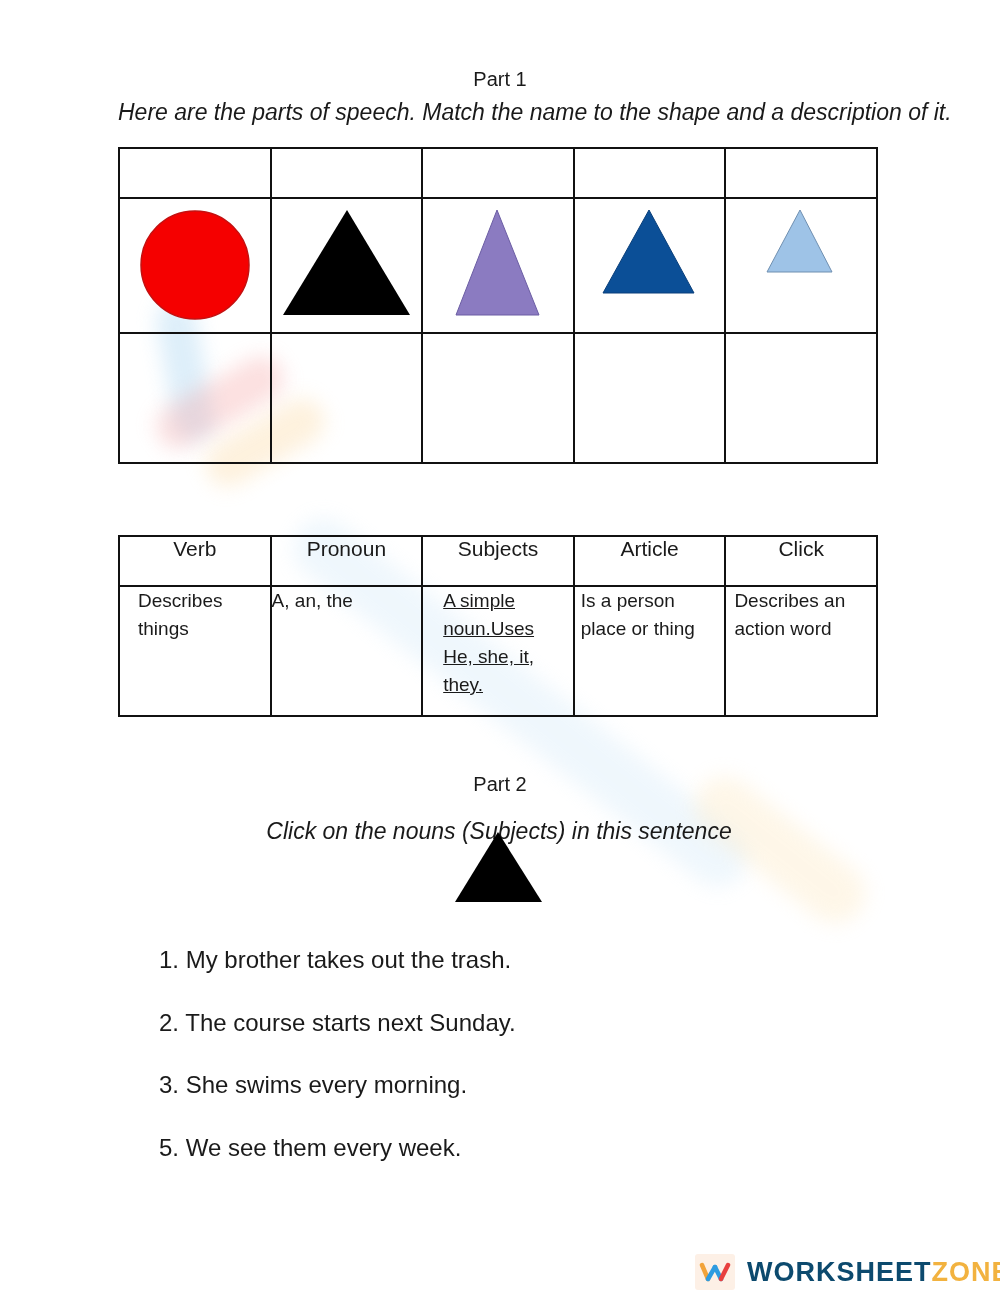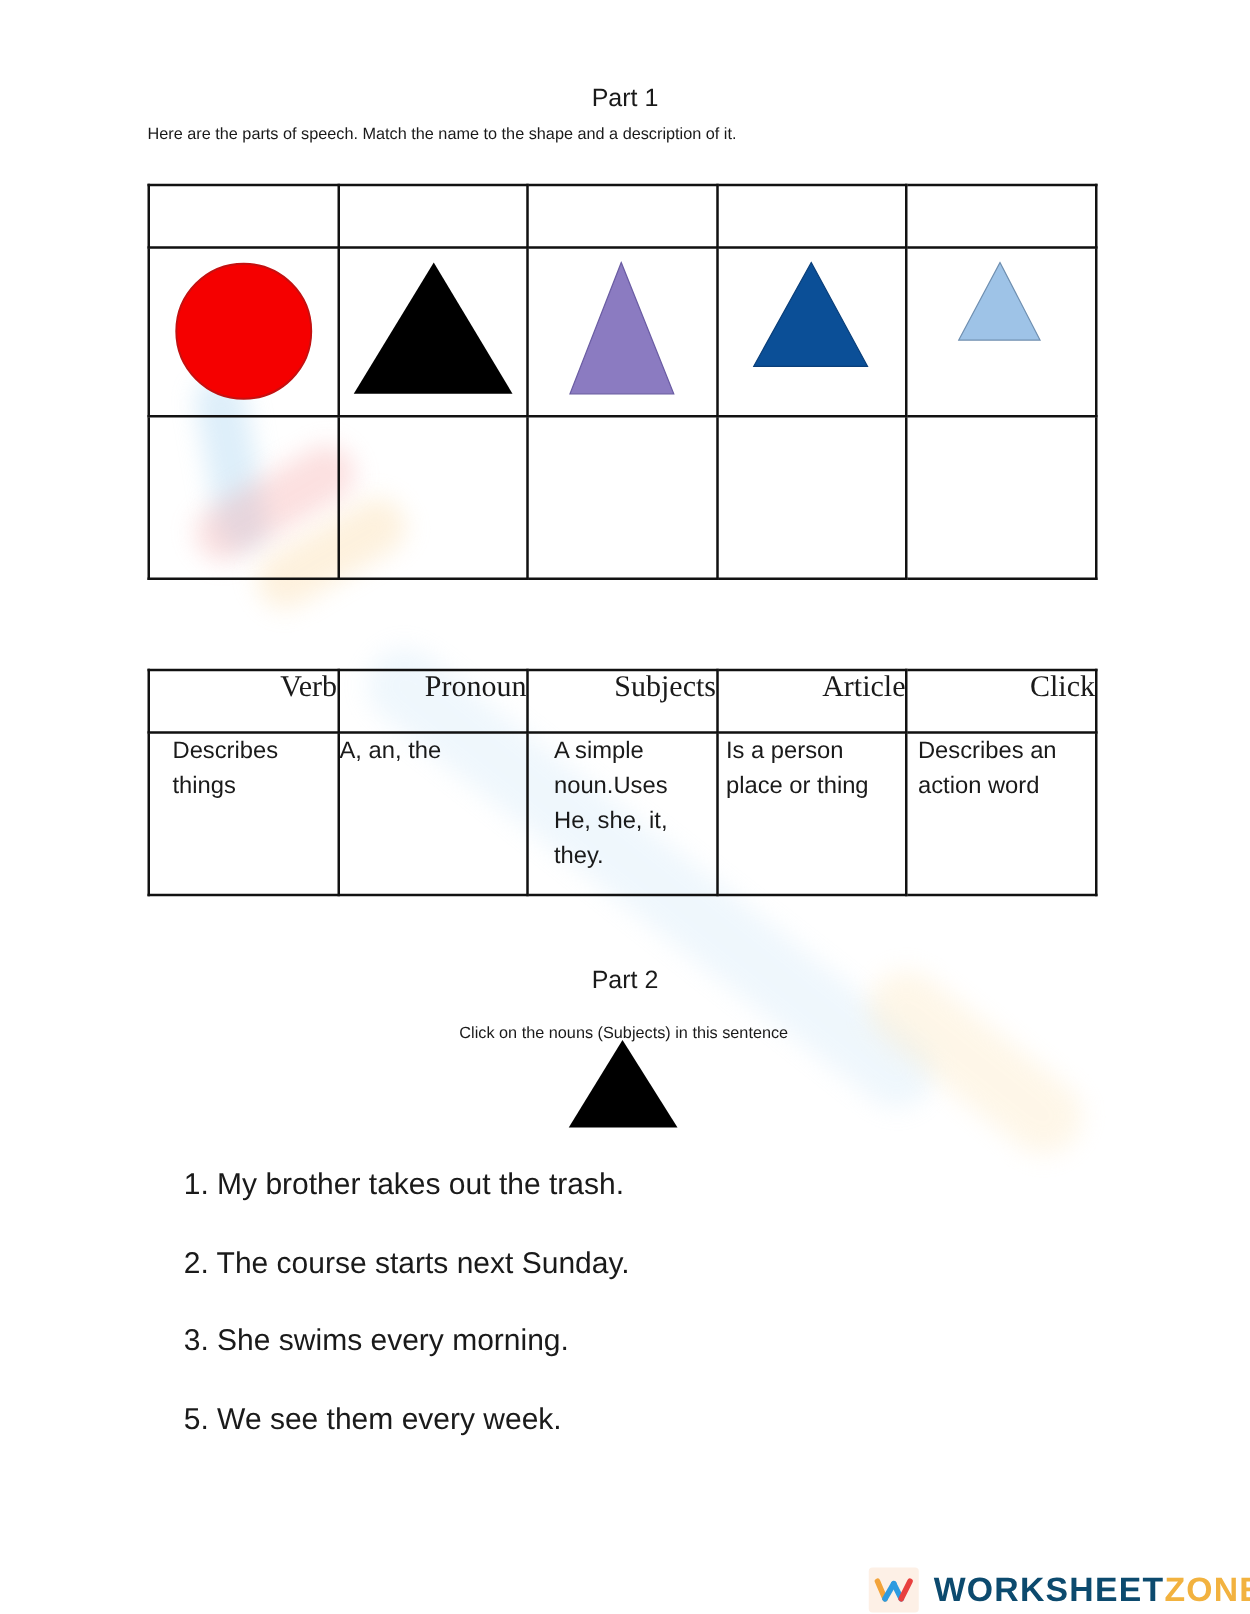--- a/index.html
+++ b/index.html
@@ -8,38 +8,38 @@
       overflow: hidden; font-family: "Liberation Sans", sans-serif; color: #1a1a1a;
     }
     .watermark { position: absolute; pointer-events: none; filter: blur(10px); opacity: 0.35; }
     .wm1 { left: 165px; top: 300px; width: 40px; height: 140px; background: #9fd0f0; border-radius: 20px; transform: rotate(-10deg); }
     .wm2 { left: 150px; top: 380px; width: 140px; height: 45px; background: #f6a7a7; border-radius: 22px; transform: rotate(-30deg); }
     .wm3 { left: 200px; top: 420px; width: 130px; height: 45px; background: #fbd8a0; border-radius: 22px; transform: rotate(-30deg); }
     .wm4 { left: 300px; top: 500px; width: 560px; height: 60px; background: #b8dcf5; border-radius: 30px; transform: rotate(38deg); transform-origin: left center; opacity: 0.22; }
     .wm5 { left: 680px; top: 820px; width: 200px; height: 60px; background: #fde4b5; border-radius: 30px; transform: rotate(38deg); opacity: 0.3; }
 
     .part-title { position: absolute; left: 0; width: 1000px; text-align: center; font-weight: normal; font-size: 20px; }
-    .part-sub { position: absolute; font-size: 13px; white-space: nowrap; }
+    .part-sub { position: absolute; font-size: 23px; white-space: nowrap; font-style: italic; }
 
     table.grid { position: absolute; border-collapse: collapse; table-layout: fixed; }
     table.grid td { border: 2px solid #111; padding: 0; vertical-align: top; }
     #shape-table { left: 118px; top: 147px; width: 758px; }
     #shape-table col { width: 151.6px; }
     .row-top td { height: 48px; }
     .row-shapes td { height: 133px; position: relative; }
     .row-blank td { height: 128px; }
     .shape { position: absolute; display: block; }
 
     #label-table { left: 118px; top: 535px; width: 758px; }
-    .label-head td { height: 48px; text-align: right; vertical-align: middle;
-      font-family: Liberation Serif, serif; font-size: 24px; }
+    .label-head td { height: 48px; text-align: center; vertical-align: middle;
+      font-family: Liberation Sans, sans-serif; font-size: 21px; }
     .label-desc td { height: 128px; text-align: left; font-size: 19px; line-height: 28px; padding-top: 8px; }
     .label-desc td.left { text-align: left; padding-left: 8px; }
 
-    .sentences { position: absolute; left: 147px; top: 930px; margin: 0; padding: 0; list-style: none; }
+    .sentences { position: absolute; left: 147px; top: 930px; margin: 12px; padding: 0; list-style: none; }
     .sentences li { font-size: 24px; height: 62.5px; line-height: 36px; white-space: nowrap; }
 
     .brand { position: absolute; left: 695px; top: 1254px; display: flex; align-items: center; }
     .brand-mark { width: 40px; height: 36px; background: #fdf0e6; border-radius: 3px; display: flex; align-items: center; justify-content: center; }
     .brand-text { margin-left: 12px; font-size: 27px; font-weight: bold; letter-spacing: 1px; }
     .brand-a { color: #0c4a6e; }
     .brand-b { color: #f2b23f; }
   </style>
 </head>
 <body>
@@ -118,21 +118,21 @@
       <tr class="label-head">
     <td>Verb</td>
     <td>Pronoun</td>
     <td>Subjects</td>
     <td>Article</td>
     <td>Click</td>
   </tr>
   <tr class="label-desc">
     <td style="padding-left:18px;padding-right:18px;">Describes things</td>
     <td>A, an, the</td>
-    <td style="padding-left:20px;padding-right:10px;">A simple noun.Uses He, she, it, they.</td>
+    <td style="padding-left:20px;padding-right:10px;text-decoration:underline;">A simple noun.Uses He, she, it, they.</td>
     <td style="padding-left:6px;padding-right:6px;">Is a person place or thing</td>
     <td class="left" style="padding-right:10px;margin-top:32px;">Describes an action word</td>
   </tr>
 </tbody>
   </table>
 
 <div class="part-title" style="top:773px;">Part 2</div>
 <div class="part-sub" style="left:0; width:998px; text-align:center; top:818px;">Click on the nouns (Subjects) in this sentence</div>
 
 <svg style="position:absolute; left:454px; top:831px;" width="90" height="72">

